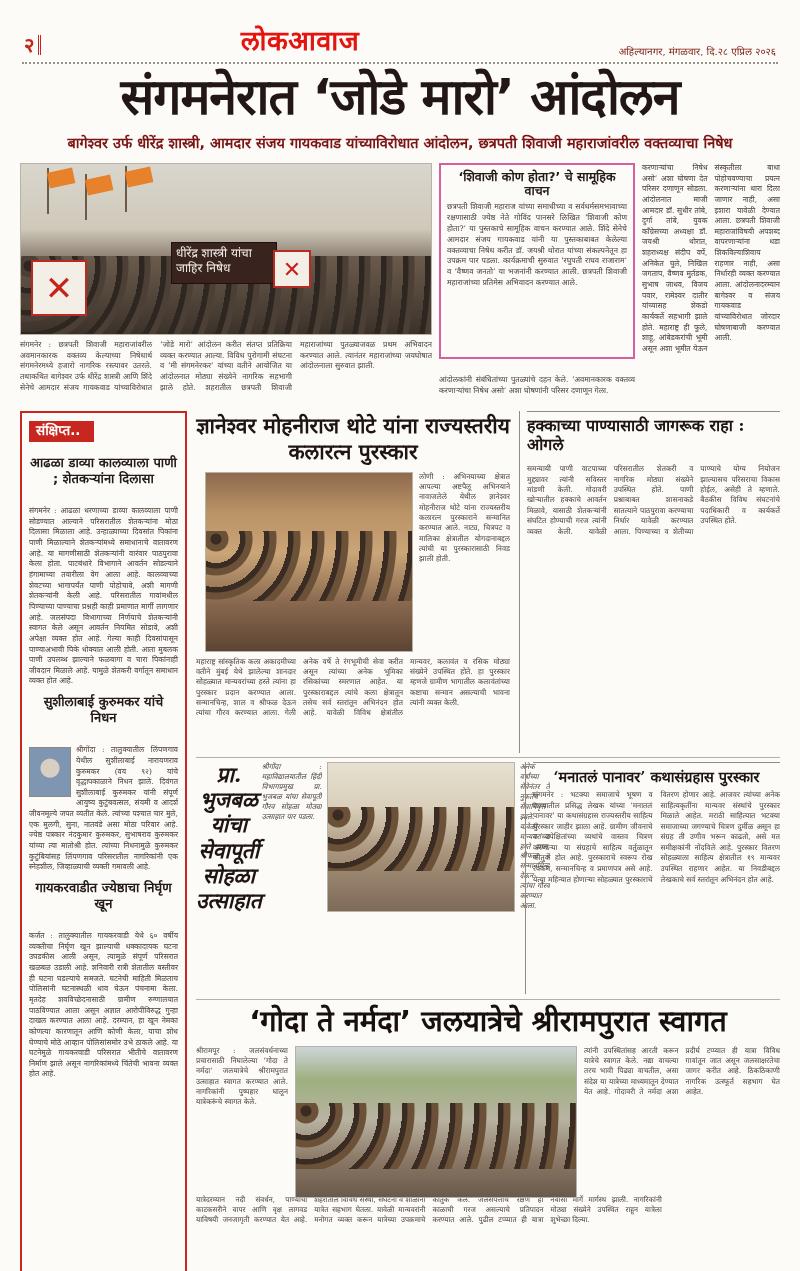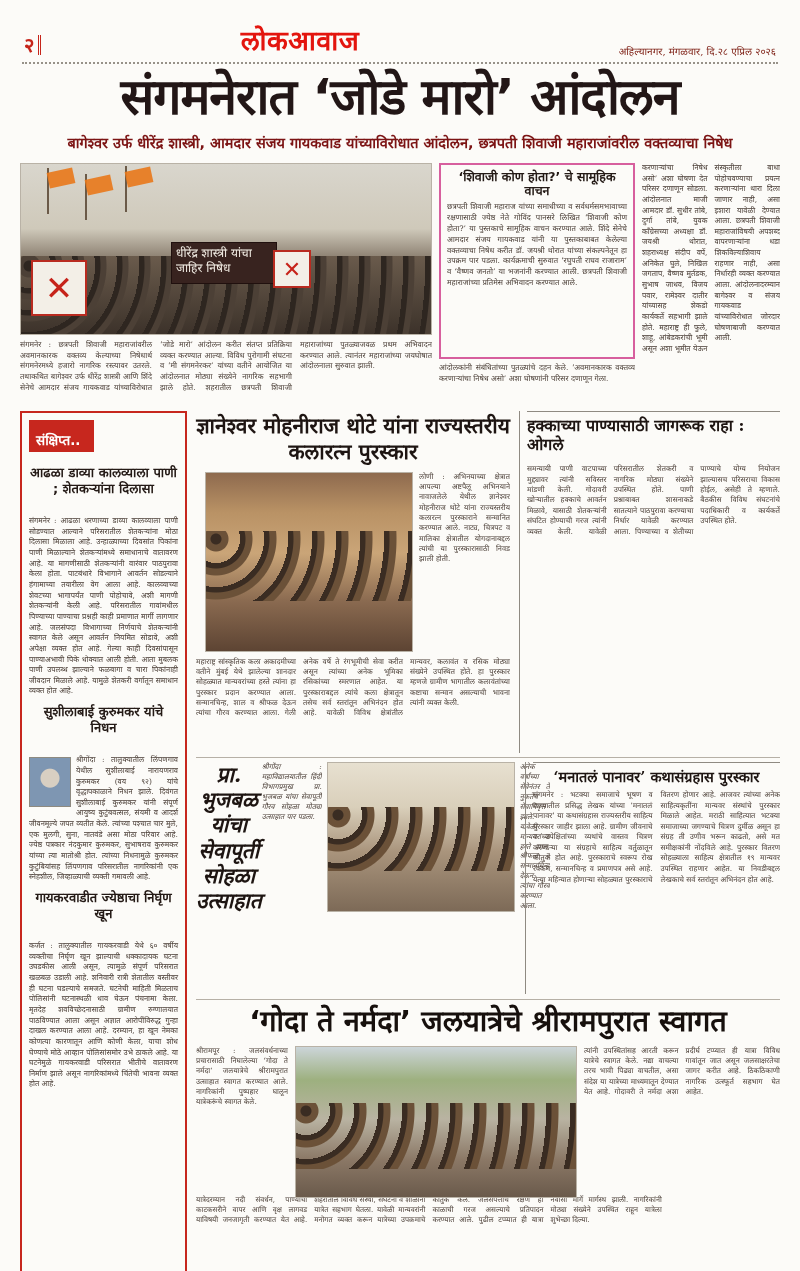--- a/index.html
+++ b/index.html
@@ -34,29 +34,29 @@
       font-family:"DejaVu Sans",sans-serif;padding:3px 4px;text-align:left;border:1px solid #20100e;}
   .placard{position:absolute;background:#f3efe7;border:2px solid #b92b20;color:#c6231a;
       font-weight:bold;display:flex;align-items:center;justify-content:center;}
   .lead-cols{margin-top:5px;column-count:3;column-gap:8px;font-size:7.6px;line-height:1.4;
              text-align:justify;flex:1;overflow:hidden;}
   .shivaji-wrap{width:196px;display:flex;flex-direction:column;}
   .shivaji-box{border:2px solid #d75f9e;padding:5px 6px 4px 6px;height:196px;box-sizing:border-box;overflow:hidden;}
   .shivaji-title{font-size:12.5px;font-weight:bold;color:#241a16;text-align:center;line-height:1.15;
                  font-family:"DejaVu Sans","Liberation Sans",sans-serif;margin-bottom:3px;}
   .shivaji-body{font-size:7.7px;line-height:1.42;text-align:justify;}
-  .shivaji-after{margin-top:4px;font-size:7.6px;line-height:1.4;text-align:justify;overflow:hidden;flex:1;}
+  .shivaji-after{margin-top:16px;font-size:7.6px;line-height:1.4;text-align:justify;overflow:hidden;flex:1;}
   .lead-right{flex:1;column-count:2;column-gap:7px;font-size:7.5px;line-height:1.42;
               text-align:justify;overflow:hidden;}
   
   .lower{margin-top:8px;display:flex;gap:9px;}
   .sidebar{width:167px;}
   .briefs-box{border:2px solid #c7271e;padding:7px 7px 8px 7px;box-sizing:border-box;height:866px;overflow:hidden;}
   .briefs-tab{display:inline-block;background:#c7271e;color:#fff;font-weight:bold;font-size:13.5px;
-              padding:11px 14px 3px 7px;font-family:"DejaVu Sans",sans-serif;margin-bottom:6px;}
+              padding:0 14px 3px 7px;font-family:"DejaVu Sans",sans-serif;margin-bottom:6px;}
   .brief-h{font-size:13px;font-weight:bold;color:#241a16;text-align:center;line-height:1.2;
            font-family:"DejaVu Sans","Liberation Sans",sans-serif;margin:7px 0 4px 0;}
   .brief-body{font-size:7.5px;line-height:1.42;text-align:justify;margin-top:20px;}
   .obit-photo{float:left;width:40px;height:48px;margin:2px 5px 2px 0;border:1px solid #8e8a80;
       background:radial-gradient(circle at 50% 42%,#d8cfc2 0 9px,#7e96b2 10px 60px);}
   
   .main{flex:1;display:flex;flex-direction:column;min-width:0;}
   .row2{display:flex;gap:9px;height:342px;}
   .art{min-width:0;}
   .art-kal{width:314px;display:flex;flex-direction:column;}

